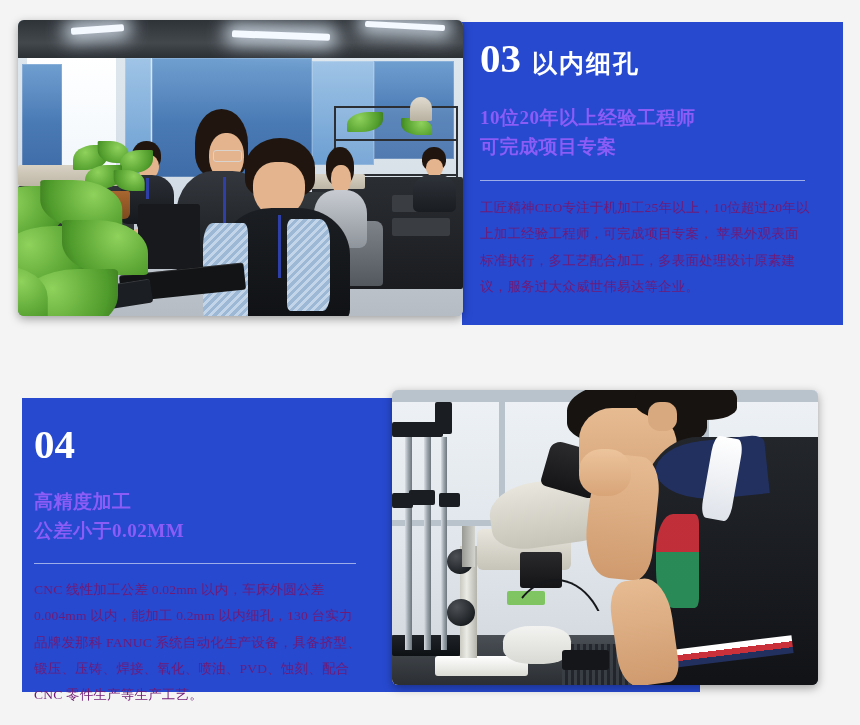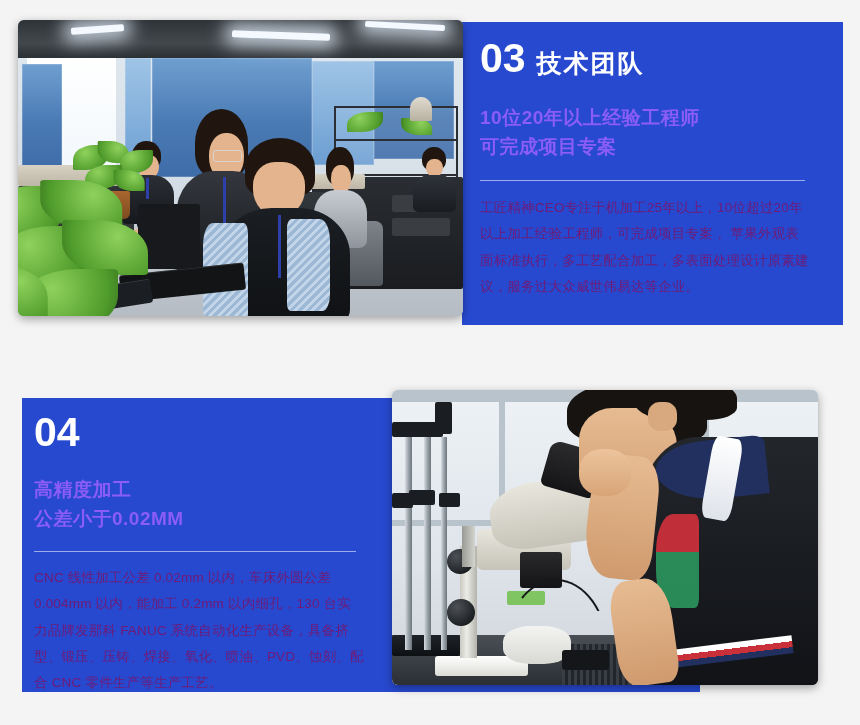--- a/index.html
+++ b/index.html
@@ -31,21 +31,21 @@
   .photo {
     position: absolute;
     overflow: hidden;
     border-radius: 6px;
     box-shadow: 0 3px 10px rgba(0,0,0,0.35);
     background: #9fb4c8;
   }
   .photo .scene { position: absolute; inset: 0; }
 
   
-  .txt-block { position: absolute; }
+  .txt-block { position: absolute; font-family: Liberation Serif, serif; }
 
   .head-row {
     display: flex;
     align-items: baseline;
     color: #ffffff;
   }
   .head-num {
     font-size: 41px;
     font-weight: bold;
     letter-spacing: 0px;
@@ -83,21 +83,21 @@
 
   
   #sec03-panel { left: 462px; top: 22px; width: 381px; height: 303px; }
   #sec03-photo { left: 18px; top: 20px; width: 445px; height: 296px; }
   #sec03-text  { left: 480px; top: 38px; width: 330px; }
   #sec03-text .divider { width: 325px; margin-top: 18px; margin-bottom: 14px; }
 
   
   #sec04-panel { left: 22px; top: 398px; width: 678px; height: 294px; }
   #sec04-photo { left: 392px; top: 390px; width: 426px; height: 295px; }
-  #sec04-text  { left: 34px; top: 412px; width: 330px; }
+  #sec04-text  { left: 34px; top: 424px; width: 330px; }
   #sec04-text .divider { width: 322px; margin-top: 17px; margin-bottom: 13px; }
 
   
   .of-ceiling { position:absolute; left:0; top:0; width:100%; height:13%;
     background: linear-gradient(180deg,#2e3338 0%, #43484d 60%, #2b3035 100%); }
   .of-light { position:absolute; background:#f4f8ff; border-radius:2px;
     box-shadow:0 0 18px 7px rgba(230,242,255,0.85); }
   .of-wall { position:absolute; left:0; top:12%; width:100%; height:60%;
     background: linear-gradient(180deg,#dfe7ee 0%, #cfd9e3 100%); }
   .of-blind { position:absolute; background: linear-gradient(180deg,#6f9fd0 0%, #4a7ab4 55%, #3e6ca8 100%);
@@ -251,21 +251,21 @@
         <div class="of-leaf" style="left:38%;top:26%;width:46%;height:36%;transform:scaleX(-1);"></div>
         <div class="of-leaf" style="left:14%;top:58%;width:54%;height:42%;"></div>
         <div class="of-leaf" style="left:-10%;top:56%;width:40%;height:34%;transform:scaleX(-1);"></div>
       </div>
     </div>
   </div>
 
   <div class="txt-block" id="sec03-text">
     <div class="head-row">
       <span class="head-num">03</span>
-      <span class="head-title">技术团队</span>
+      <span class="head-title">以内细孔</span>
     </div>
     <div style="height:24px;"></div>
     <div class="sub-line">10位20年以上经验工程师</div>
     <div class="sub-line">可完成项目专案</div>
     <hr class="divider">
     <div class="body-text">工匠精神CEO专注于机加工25年以上，10位超过20年以上加工经验工程师，可完成项目专案， 苹果外观表面标准执行，多工艺配合加工，多表面处理设计原素建议，服务过大众威世伟易达等企业。</div>
   </div>
 
   <div class="panel" id="sec04-panel"></div>
 

